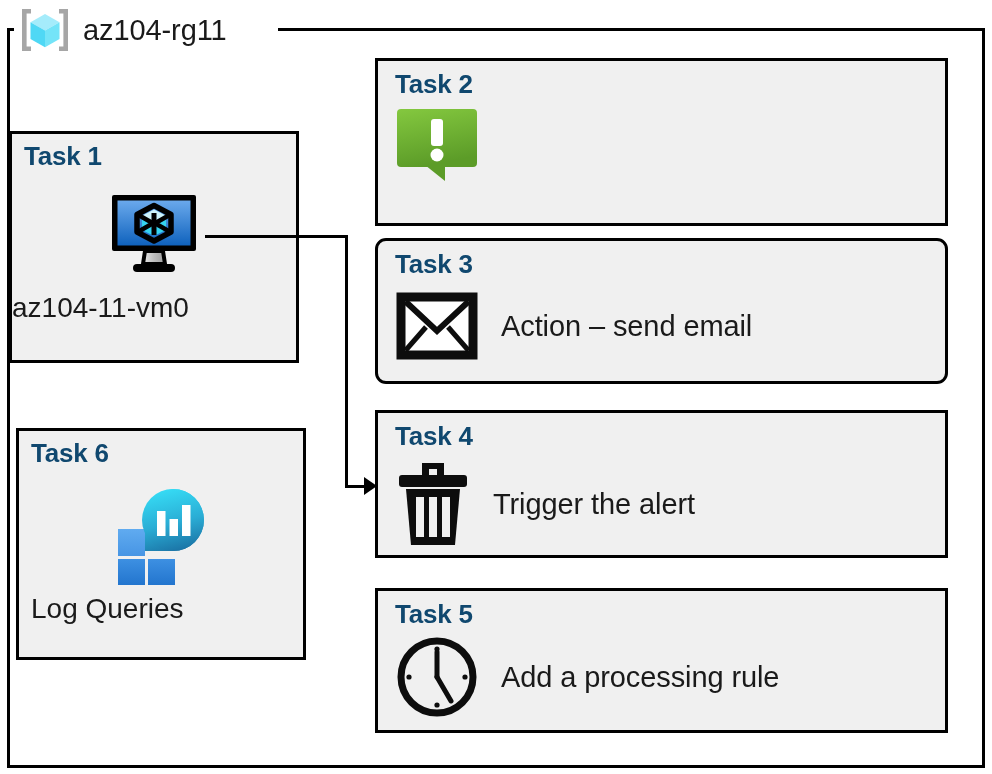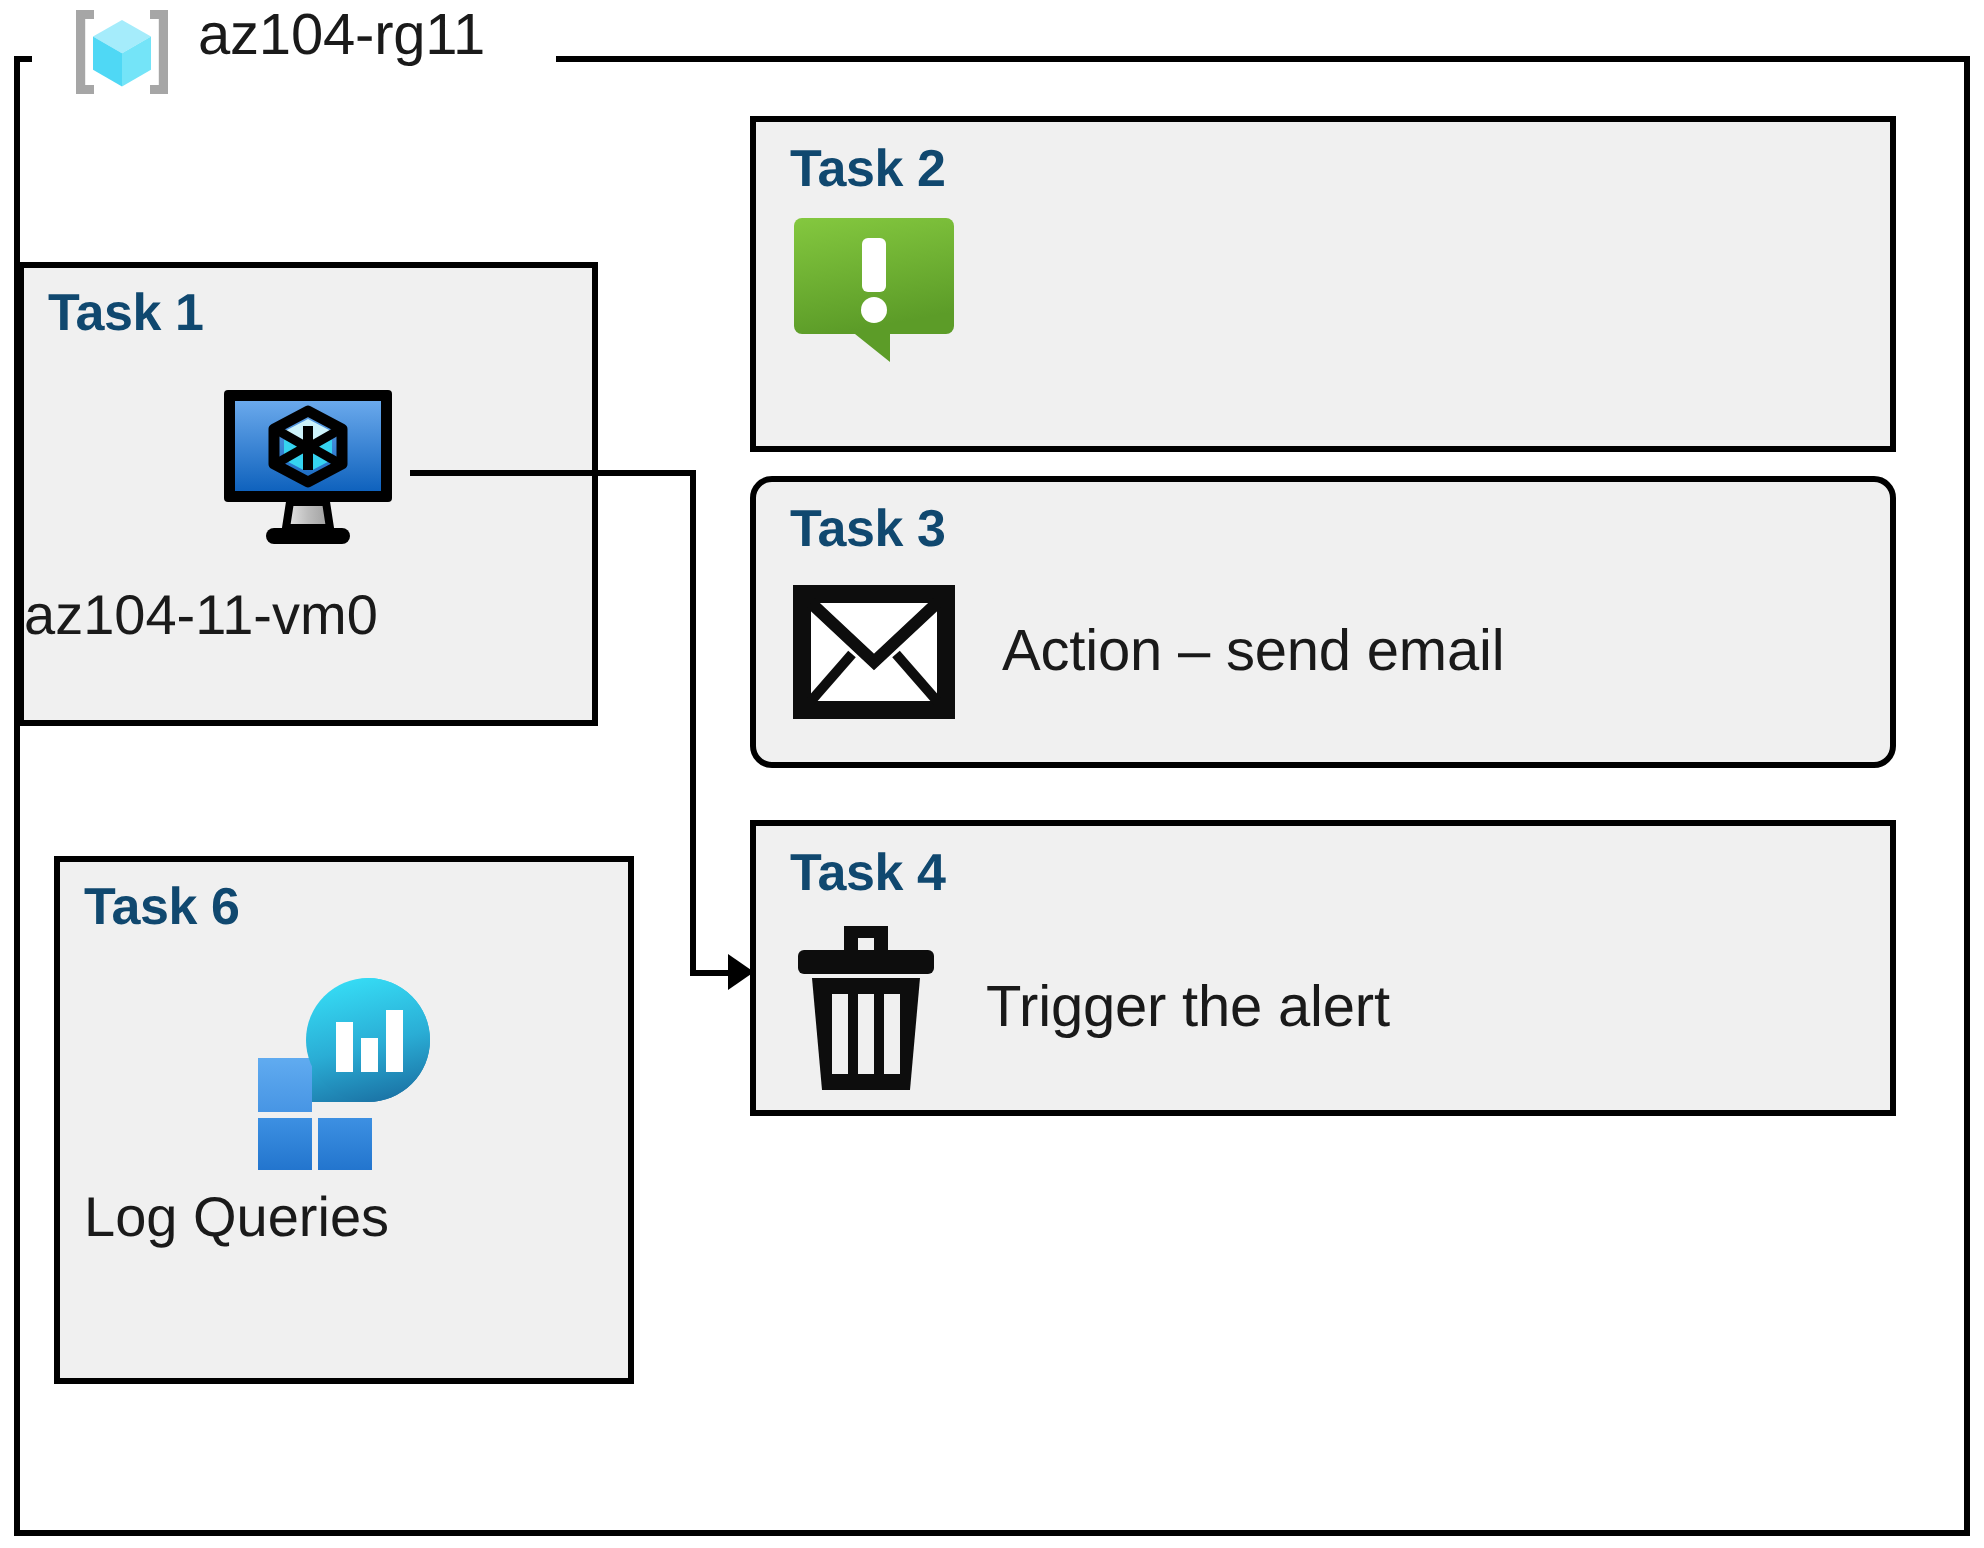--- a/index.html
+++ b/index.html
@@ -47,23 +47,24 @@
   .rg-border-top-left {
     position: absolute;
     left: 7px; top: 28px;
     width: 9px; height: 3px;
     background: #000000;
   }
 
   
   .rg-header {
     position: absolute;
-    left: 30px; top: 2px;
+    left: 14px; top: 2px;
     height: 56px;
     display: flex;
+    align-items: center;
     background: #ffffff;
     padding-left: 4px;
     padding-right: 6px;
   }
   .rg-icon {
     width: 54px; height: 48px;
     position: relative;
     flex: 0 0 auto;
   }
   .rg-title {
@@ -207,21 +208,21 @@
           <path d="M45 31.2 L45 31.2" fill="none"></path>
           <rect x="42.5" y="21" width="5" height="22" fill="#000000"></rect>
           <path d="M29.5 23 L44 31.3 L44 31.3 L30.5 39" fill="none" stroke="#000000" stroke-width="4.5"></path>
           <path d="M60.5 23 L46 31.3 L46 31.3 L59.5 39" fill="none" stroke="#000000" stroke-width="4.5"></path>
         </g>
       </svg>
     </div>
     <div class="caption" style="top:158px;">az104-11-vm0</div>
   </div>
 
-  <div class="card card-left" style="left:27px; top:428px; width:290px; height:264px;">
+  <div class="card card-left" style="left:16px; top:428px; width:290px; height:232px;">
     <div class="card-title">Task 6</div>
     <div class="icon-holder" style="top:54px;">
       <svg viewBox="0 0 104 100" width="104" height="100" aria-hidden="true">
         <defs>
           <linearGradient id="logCircle" x1="0.35" y1="0" x2="0.6" y2="1">
             <stop offset="0" stop-color="#36dcf5"></stop>
             <stop offset="0.55" stop-color="#2aadd5"></stop>
             <stop offset="1" stop-color="#1b74a6"></stop>
           </linearGradient>
           <linearGradient id="logSqA" x1="0" y1="0" x2="0" y2="1">
@@ -297,19 +298,38 @@
 
           <rect x="21" y="38" width="8" height="40" fill="#f0f0f0"></rect>
           <rect x="34" y="38" width="8" height="40" fill="#f0f0f0"></rect>
           <rect x="47" y="38" width="8" height="40" fill="#f0f0f0"></rect>
         </svg>
       </div>
       <div class="label">Trigger the alert</div>
     </div>
   </div>
 
+  <div class="card card-right" style="left:375px; top:588px; width:573px; height:145px;">
+    <div class="card-title">Task 5</div>
+    <div class="row" style="top:44px;">
+      <div class="ico">
+        <svg viewBox="0 0 84 84" width="84" height="84" aria-hidden="true">
+          <circle cx="42" cy="42" r="36" fill="none" stroke="#0d0d0d" stroke-width="7"></circle>
+
+          <circle cx="42" cy="14" r="2.6" fill="#0d0d0d"></circle>
+          <circle cx="42" cy="70" r="2.6" fill="#0d0d0d"></circle>
+          <circle cx="14" cy="42" r="2.6" fill="#0d0d0d"></circle>
+          <circle cx="70" cy="42" r="2.6" fill="#0d0d0d"></circle>
+
+          <path d="M42 42 L42 17" fill="none" stroke="#0d0d0d" stroke-width="5" stroke-linecap="round"></path>
+          <path d="M42 42 L56 66" fill="none" stroke="#0d0d0d" stroke-width="5" stroke-linecap="round"></path>
+        </svg>
+      </div>
+      <div class="label">Add a processing rule</div>
+    </div>
+  </div>
 
   <div class="conn conn-h1"></div>
   <div class="conn conn-v"></div>
   <div class="conn conn-h2"></div>
   <div class="conn-arrow"></div>
 
 </div>
 
 </body></html>

